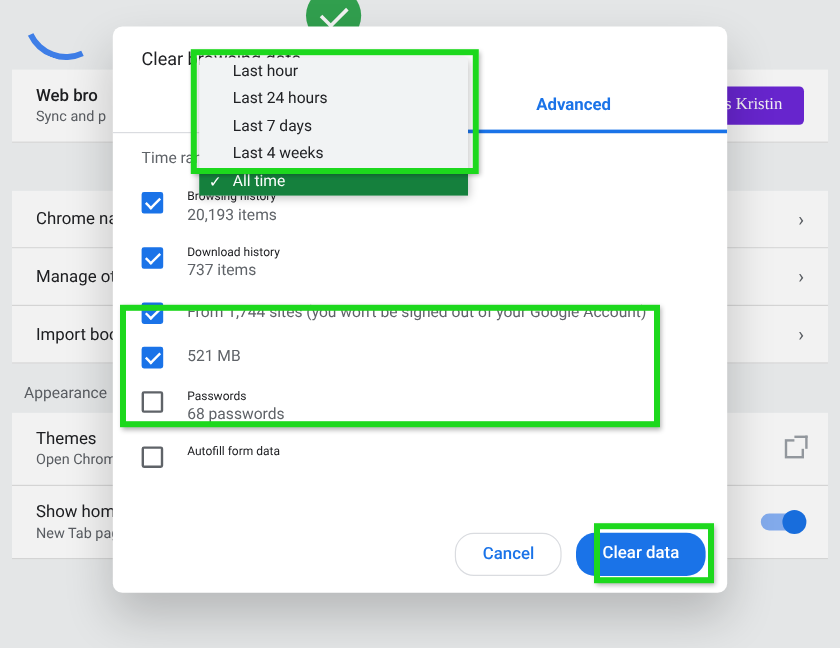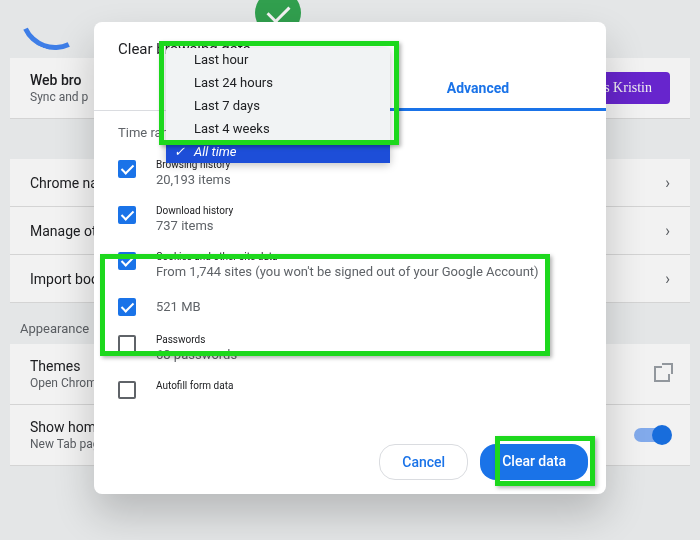--- a/index.html
+++ b/index.html
@@ -38,21 +38,21 @@
     .chk { flex-shrink: 0; width: 18px; height: 18px; border: 2px solid #5f6368; border-radius: 2px; margin-right: 20px; margin-top: 1px; position: relative; }
     .chk.checked { background: #1a73e8; border-color: #1a73e8; }
     .chk.checked::after { content: ""; position: absolute; left: 4px; top: 0px; width: 5px; height: 10px; border-right: 2px solid #fff; border-bottom: 2px solid #fff; transform: rotate(45deg); }
     .opt-content { flex: 1; }
     .opt-label { font-size: 10px; color: #202124; }
     .opt-sub { color: #5f6368; font-size: 13px; margin-top: 2px; }
     
     
     .dropdown { position: absolute; left: 166px; top: 48px; width: 224px; background: #f1f3f4; border-radius: 3px; box-shadow: 0 2px 8px rgba(0,0,0,0.25); }
     .dd-item { padding: 4px 10px 4px 28px; font-size: 13px; color: #202124; position: relative; }
-    .dd-item.sel { background: #1d4ed8; color: #fff; font-style: italic; }
+    .dd-item.sel { background: #15803d; color: #fff; }
     .dd-item.sel::before { content: "✓"; position: absolute; left: 8px; }
     
     
     .dlg-foot { display: flex; justify-content: flex-end; padding: 14px 18px; gap: 12px; }
     .btn { padding: 9px 22px; border-radius: 16px; font-size: 14px; font-weight: 500; cursor: pointer; }
     .btn-cancel { color: #1a73e8; border: 1px solid #dadce0; background: #fff; }
     .btn-primary { background: #1a73e8; color: #fff; border: none; }
     
     
     .hl { position: absolute; border: 5px solid #1dd81d; background: transparent; pointer-events: none; box-shadow: 2px 2px 4px rgba(0,0,0,0.3); }
@@ -125,21 +125,20 @@
     <div class="opt-row">
       <div class="chk checked"></div>
       <div class="opt-content">
         <div class="opt-label">Download history</div>
         <div class="opt-sub">737 items</div>
       </div>
     </div>
     <div class="opt-row">
       <div class="chk checked"></div>
       <div class="opt-content">
-        <div class="opt-label">Cookies and other site data</div>
         <div class="opt-sub">From 1,744 sites (you won't be signed out of your Google Account)</div>
       </div>
     </div>
     <div class="opt-row">
       <div class="chk checked"></div>
       <div class="opt-content">
         <div class="opt-sub">521 MB</div>
       </div>
     </div>
     <div class="opt-row">

